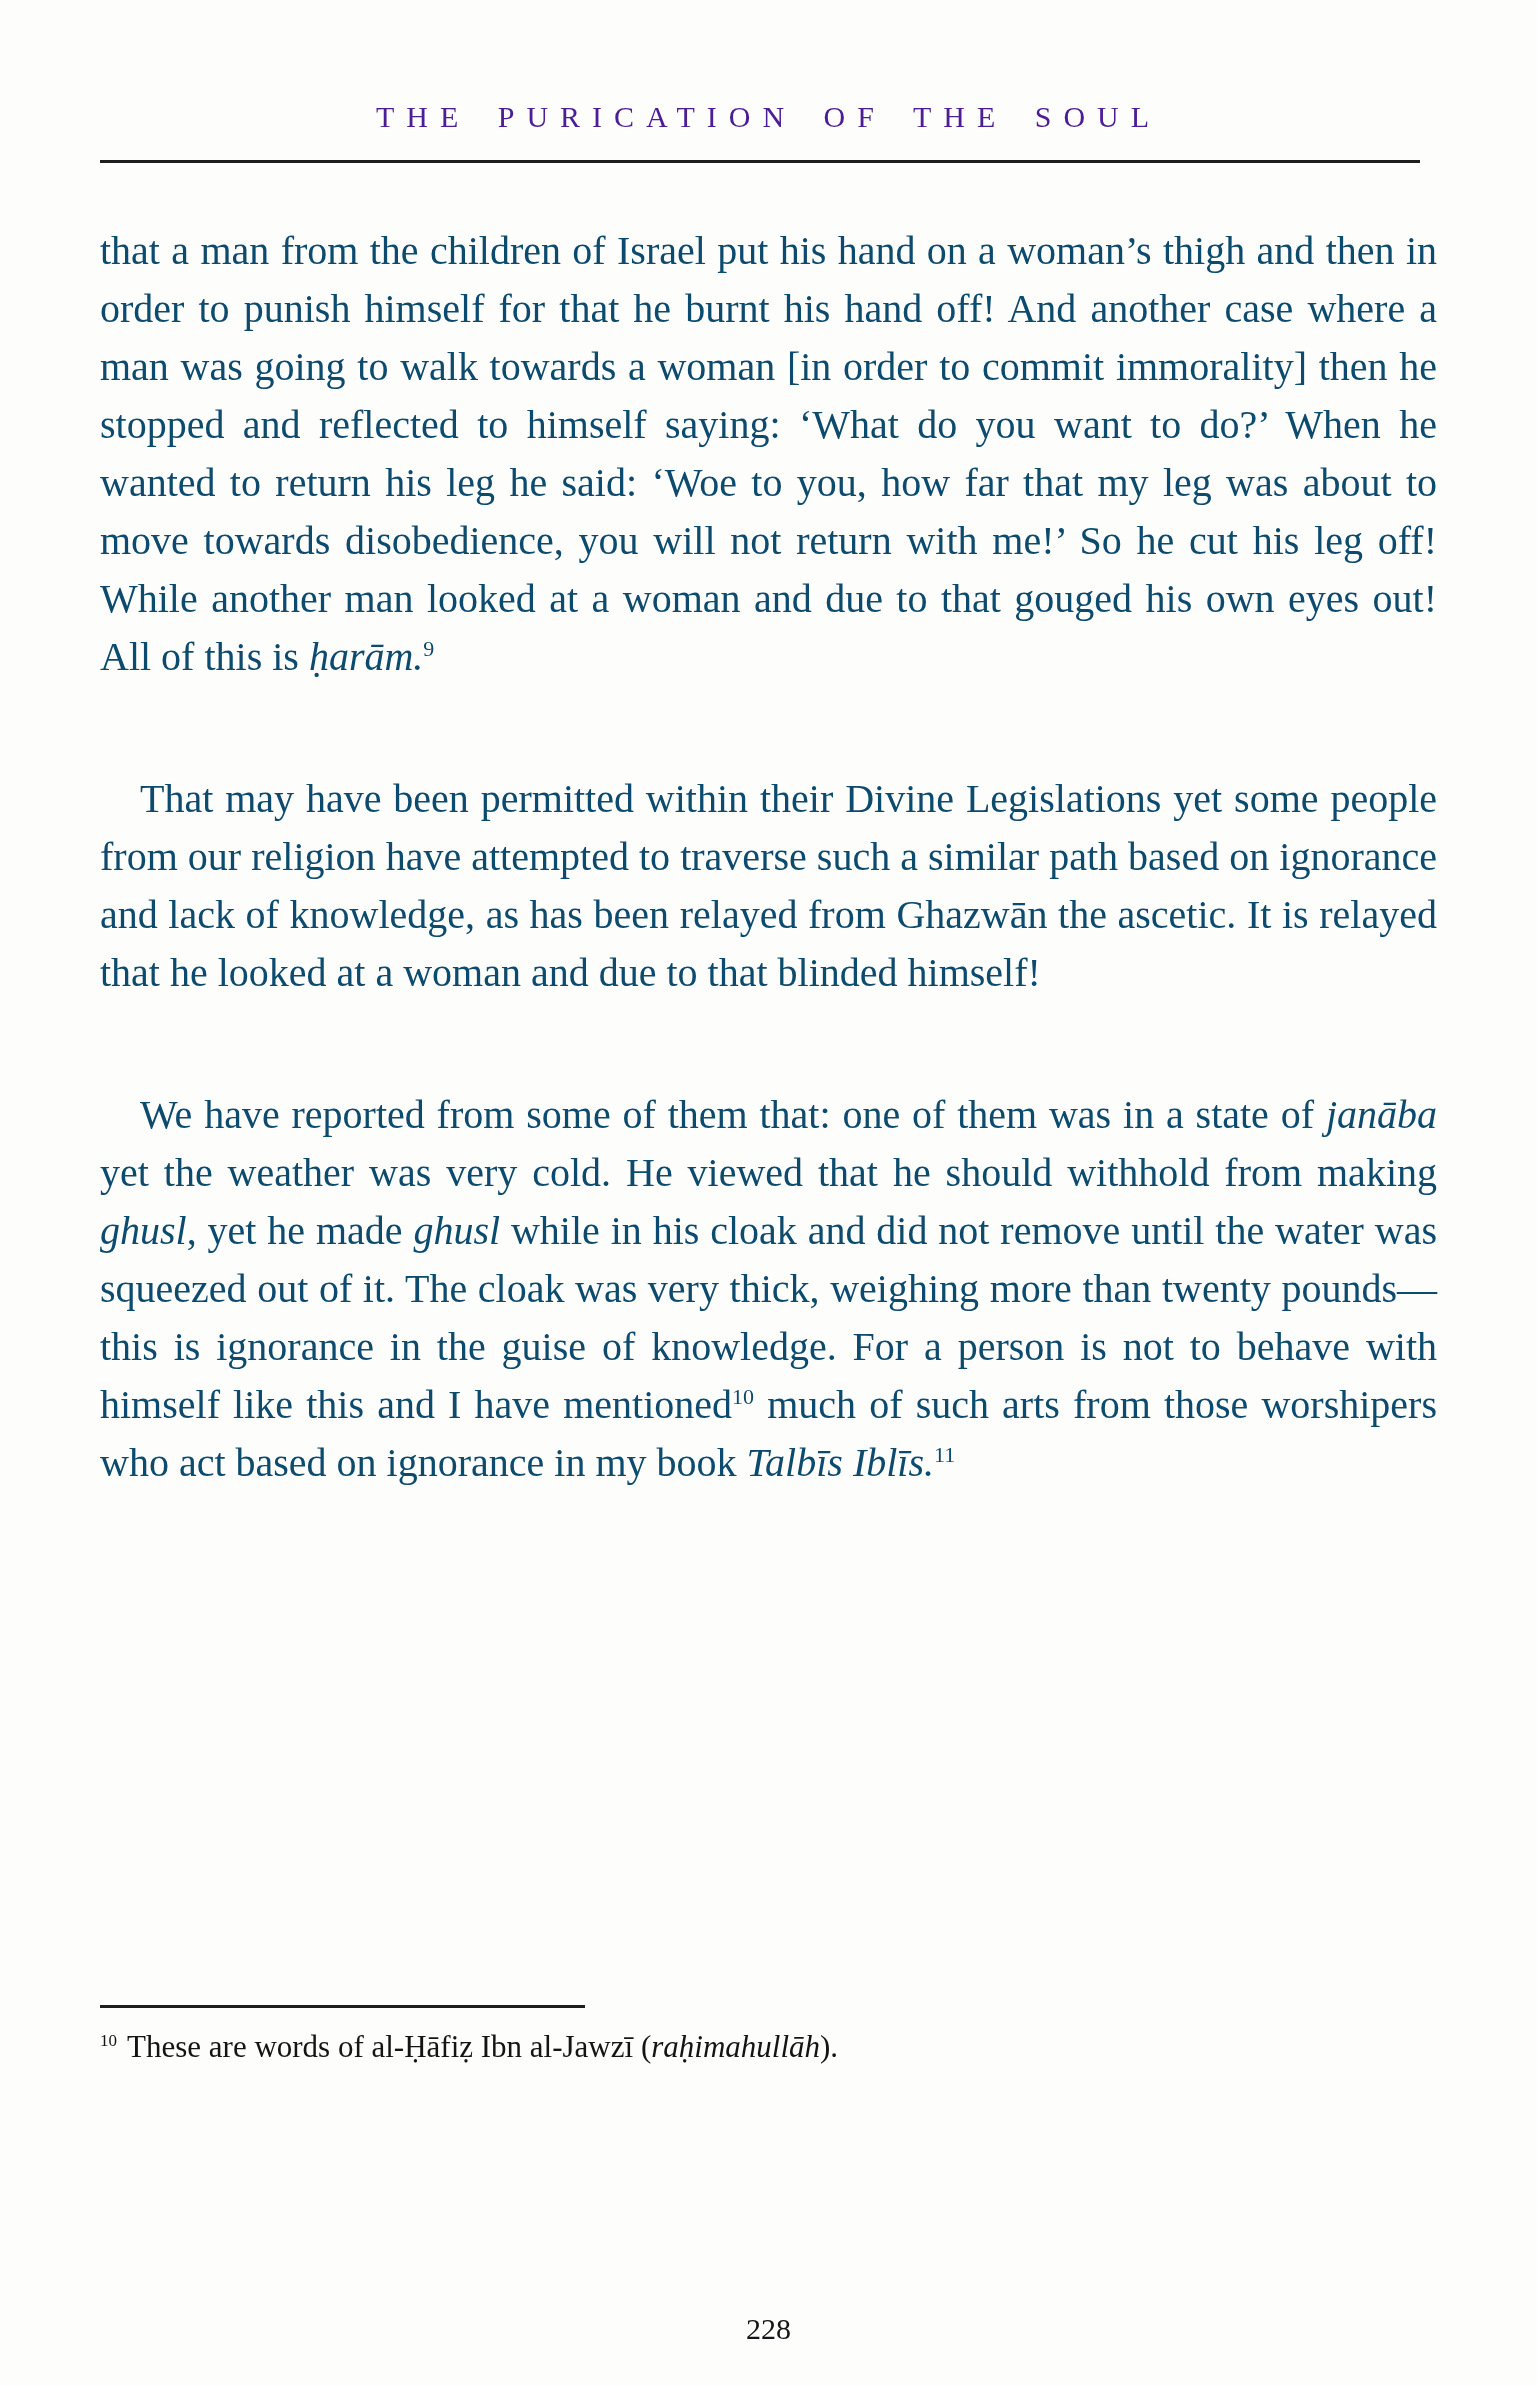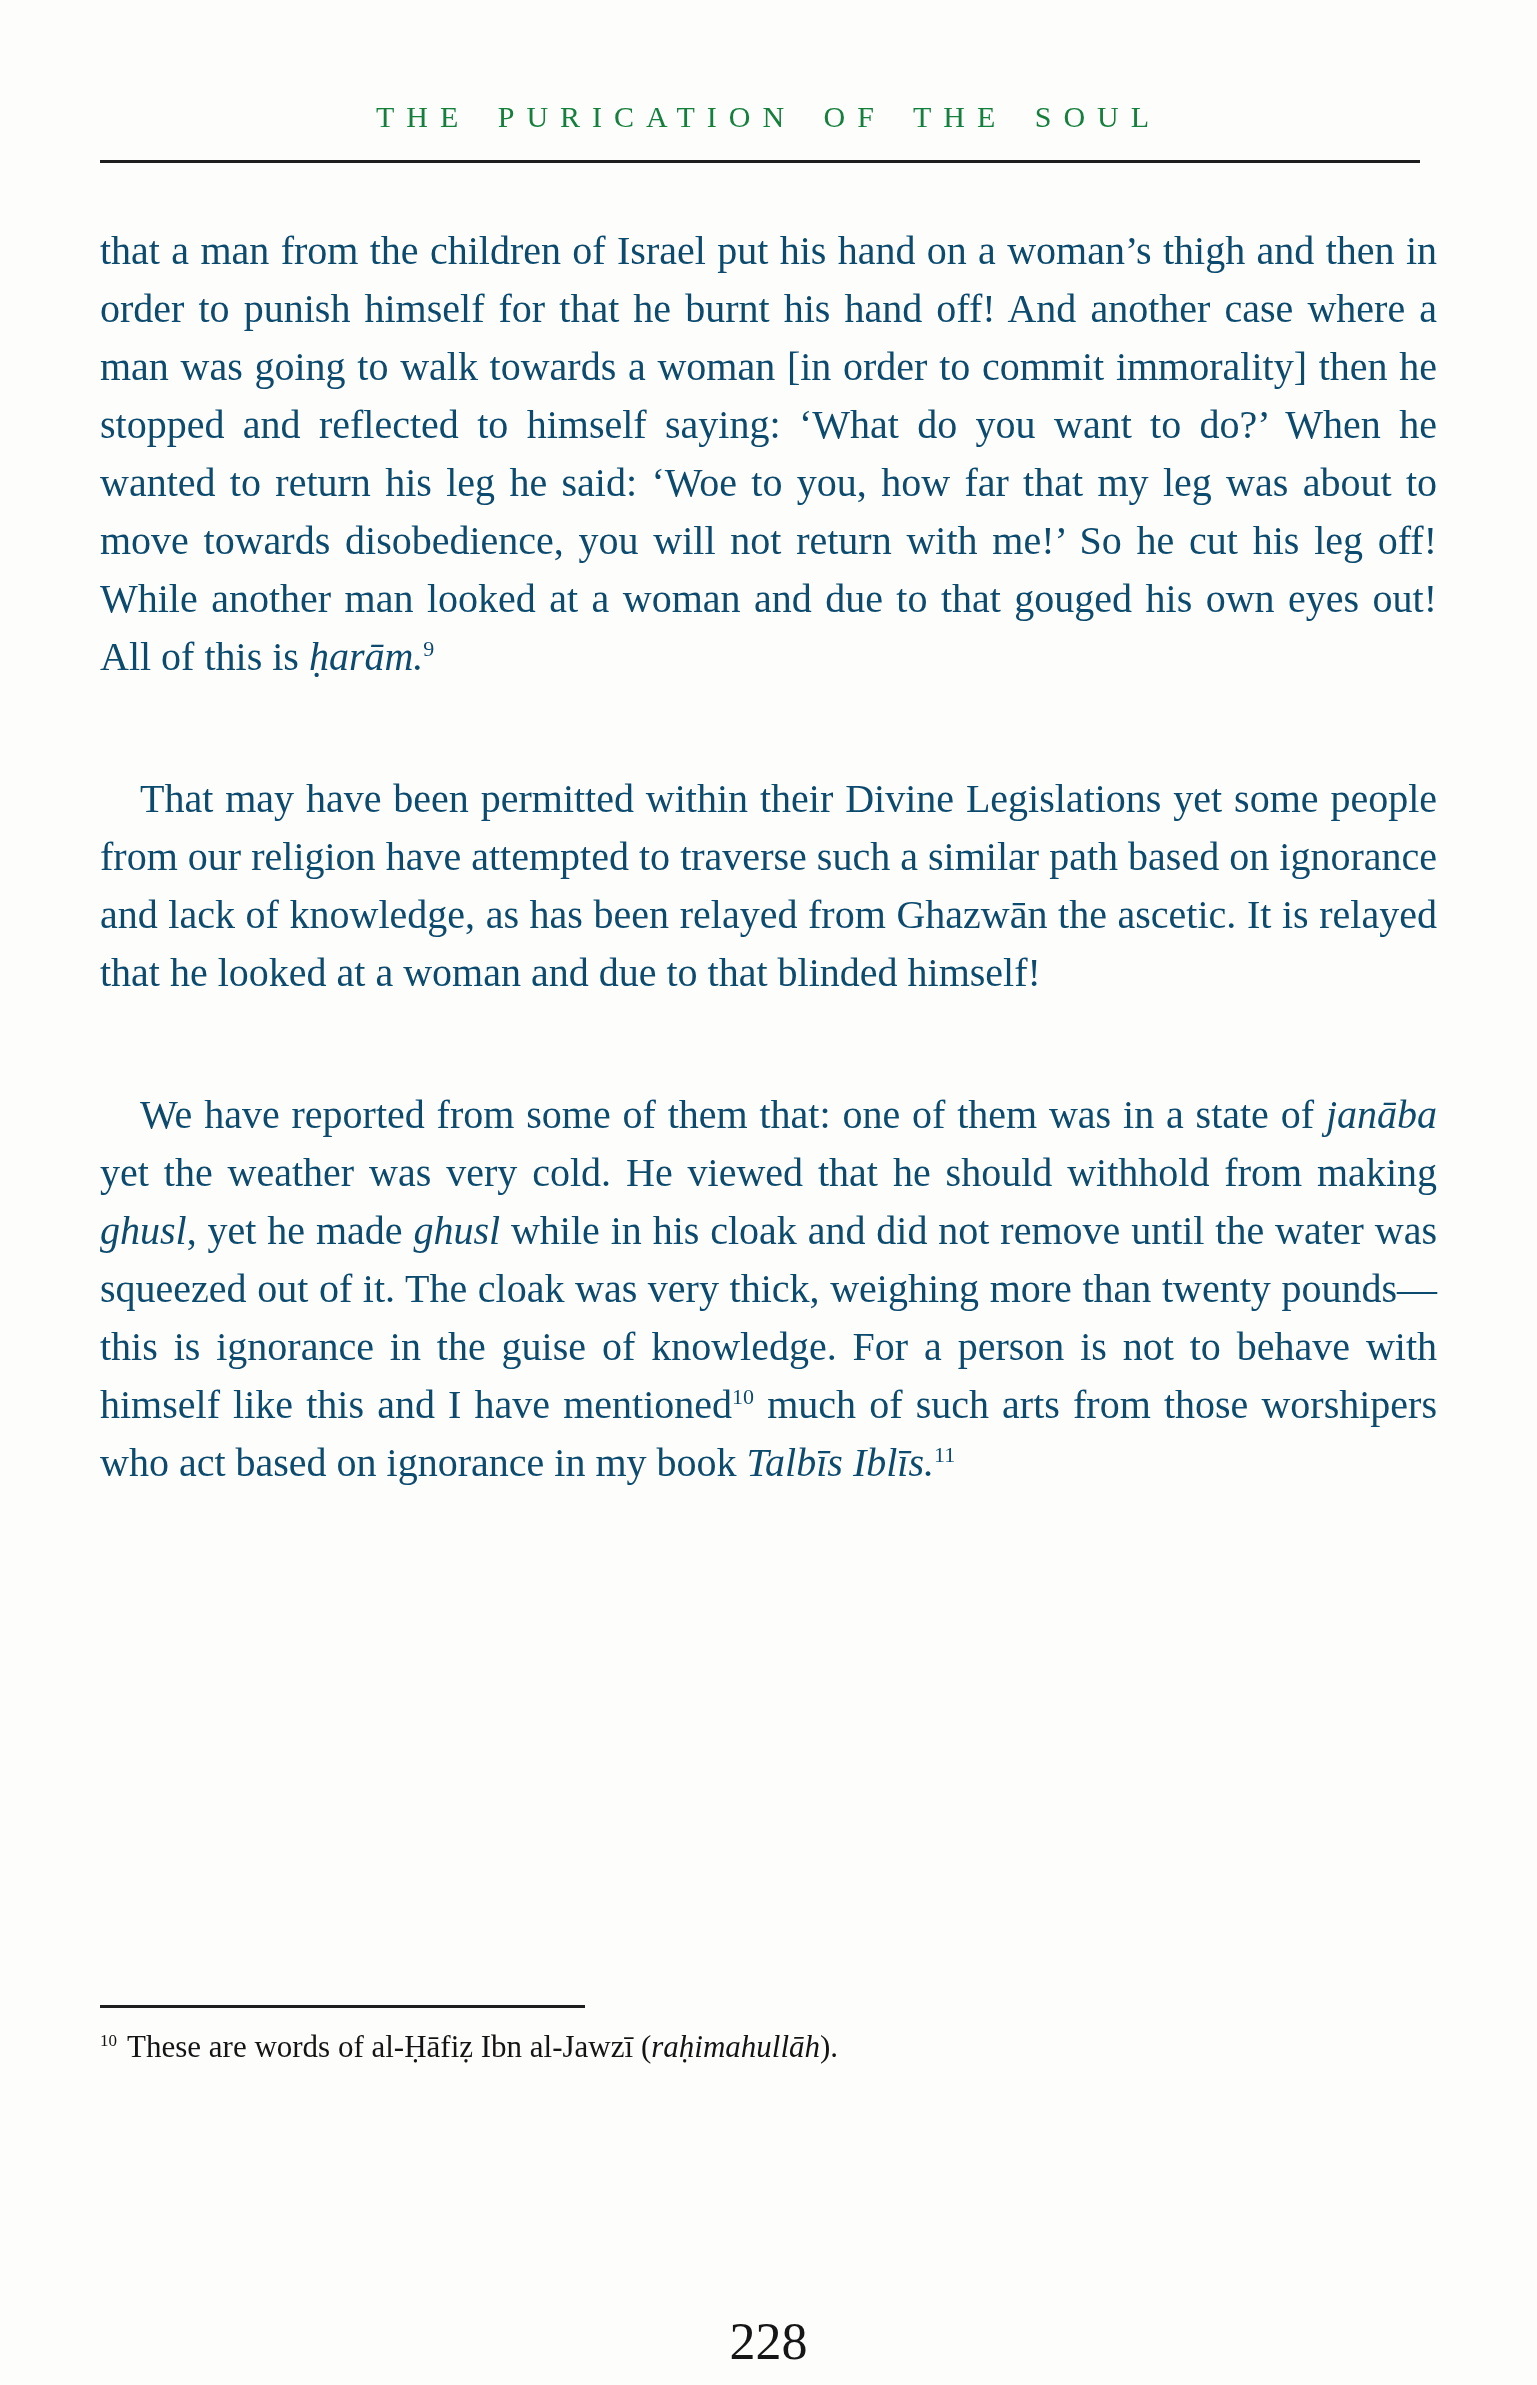--- a/index.html
+++ b/index.html
@@ -20,21 +20,21 @@
   .running-head {
     position: absolute;
     top: 100px;
     left: 0;
     width: 100%;
     text-align: center;
     font-size: 30px;
     letter-spacing: 12px;
     word-spacing: 8px;
     font-weight: 400;
-    color: #15803d;
+    color: #4c1d95;
     white-space: nowrap;
   }
   .head-rule {
     position: absolute;
     top: 160px;
     left: 100px;
     width: 1320px;
     border: 0;
     border-top: 3px solid #1e1e1e;
     margin: 0;
@@ -78,21 +78,21 @@
     margin: 0 0 14px 0;
   }
   .footnote { margin: 0; text-align: left; }
   .footnote sup { margin-right: 10px; }
   .page-number {
     position: absolute;
     top: 2312px;
     left: 0;
     width: 100%;
     text-align: center;
-    font-size: 52px;
+    font-size: 30px;
     color: #161616;
   }
 </style>
 </head>
 <body>
 
 <div class="page">
 
   <div class="running-head">THE PURICATION OF THE SOUL</div>
 

